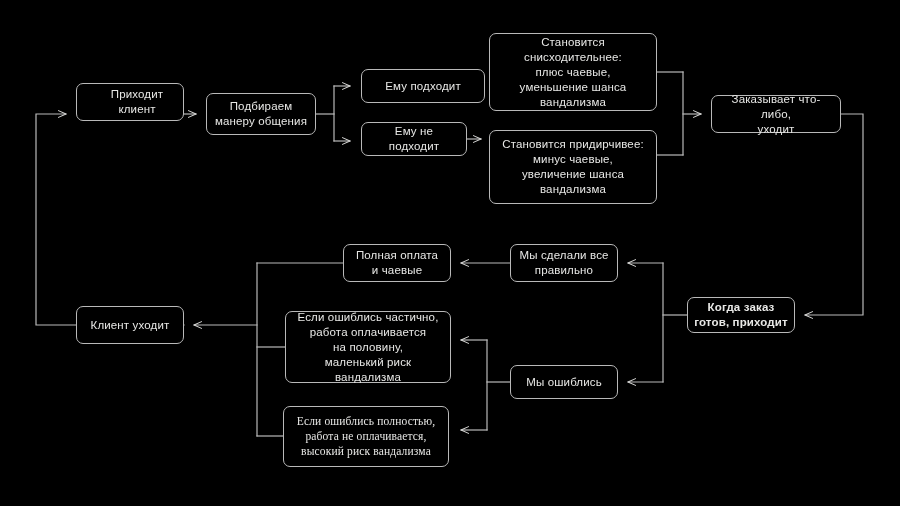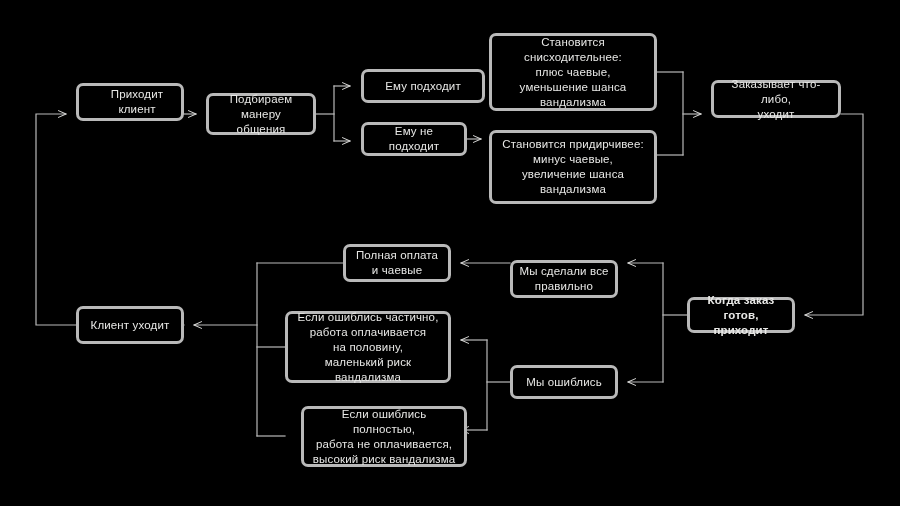--- a/index.html
+++ b/index.html
@@ -23,21 +23,21 @@
     height: 506px;
     pointer-events: none;
   }
   .node {
     position: absolute;
     box-sizing: border-box;
     display: flex;
     align-items: center;
     justify-content: center;
     text-align: center;
-    border: 3px solid #a21caf;
+    border: 1px solid #a21caf;
     border-radius: 7px;
     background: #000000;
     color: #e8e8e6;
     font-size: 11.5px;
     line-height: 15px;
     letter-spacing: 0.15px;
     padding: 2px 6px;
   }
   .node span {
     display: block;
@@ -105,46 +105,46 @@
 плюс чаевые,
 уменьшение шанса
 вандализма</span>
       </div>
       <div class="node" style="left: 489px; top: 118px; width: 168px; height: 74px; border-color: rgb(185, 185, 185); color: rgb(232, 232, 230); margin-top: 12px;">
         <span>Становится придирчивее:
 минус чаевые,
 увеличение шанса
 вандализма</span>
       </div>
-      <div class="node" style="left: 711px; top: 80px; width: 130px; height: 38px; border-color: rgb(185, 185, 185); color: rgb(232, 232, 230);">
+      <div class="node" style="left: 711px; top: 95px; width: 130px; height: 38px; border-color: rgb(185, 185, 185); color: rgb(232, 232, 230);">
         <span>Заказывает что-либо,
 уходит</span>
       </div>
       <div class="node" style="left: 687px; top: 297px; width: 108px; height: 36px; border-color: rgb(185, 185, 185); color: rgb(232, 232, 230); font-weight: bold;">
         <span>Когда заказ
 готов, приходит</span>
       </div>
-      <div class="node" style="left: 510px; top: 260px; width: 108px; height: 38px; border-color: rgb(185, 185, 185); color: rgb(232, 232, 230);">
+      <div class="node" style="left: 510px; top: 244px; width: 108px; height: 38px; border-color: rgb(185, 185, 185); color: rgb(232, 232, 230);">
         <span>Мы сделали все
 правильно</span>
       </div>
       <div class="node" style="left: 510px; top: 365px; width: 108px; height: 34px; border-color: rgb(185, 185, 185); color: rgb(232, 232, 230);">
         <span>Мы ошиблись</span>
       </div>
       <div class="node" style="left: 343px; top: 244px; width: 108px; height: 38px; border-color: rgb(185, 185, 185); color: rgb(232, 232, 230);">
         <span>Полная оплата
 и чаевые</span>
       </div>
       <div class="node" style="left: 285px; top: 311px; width: 166px; height: 72px; border-color: rgb(185, 185, 185); color: rgb(232, 232, 230);">
         <span>Если ошиблись частично,
 работа оплачивается
 на половину,
 маленький риск вандализма</span>
       </div>
-      <div class="node" style="left: 301px; top: 406px; width: 166px; height: 61px; border-color: rgb(185, 185, 185); color: rgb(232, 232, 230);">
+      <div class="node" style="left: 283px; top: 406px; width: 166px; height: 61px; border-color: rgb(185, 185, 185); color: rgb(232, 232, 230); font-family: Liberation Serif, serif;">
         <span>Если ошиблись полностью,
 работа не оплачивается,
 высокий риск вандализма</span>
       </div>
       <div class="node" style="left: 76px; top: 306px; width: 108px; height: 38px; border-color: rgb(185, 185, 185); color: rgb(232, 232, 230); text-align: right;">
         <span>Клиент уходит</span>
       </div>
     </div>
 
 </div>

